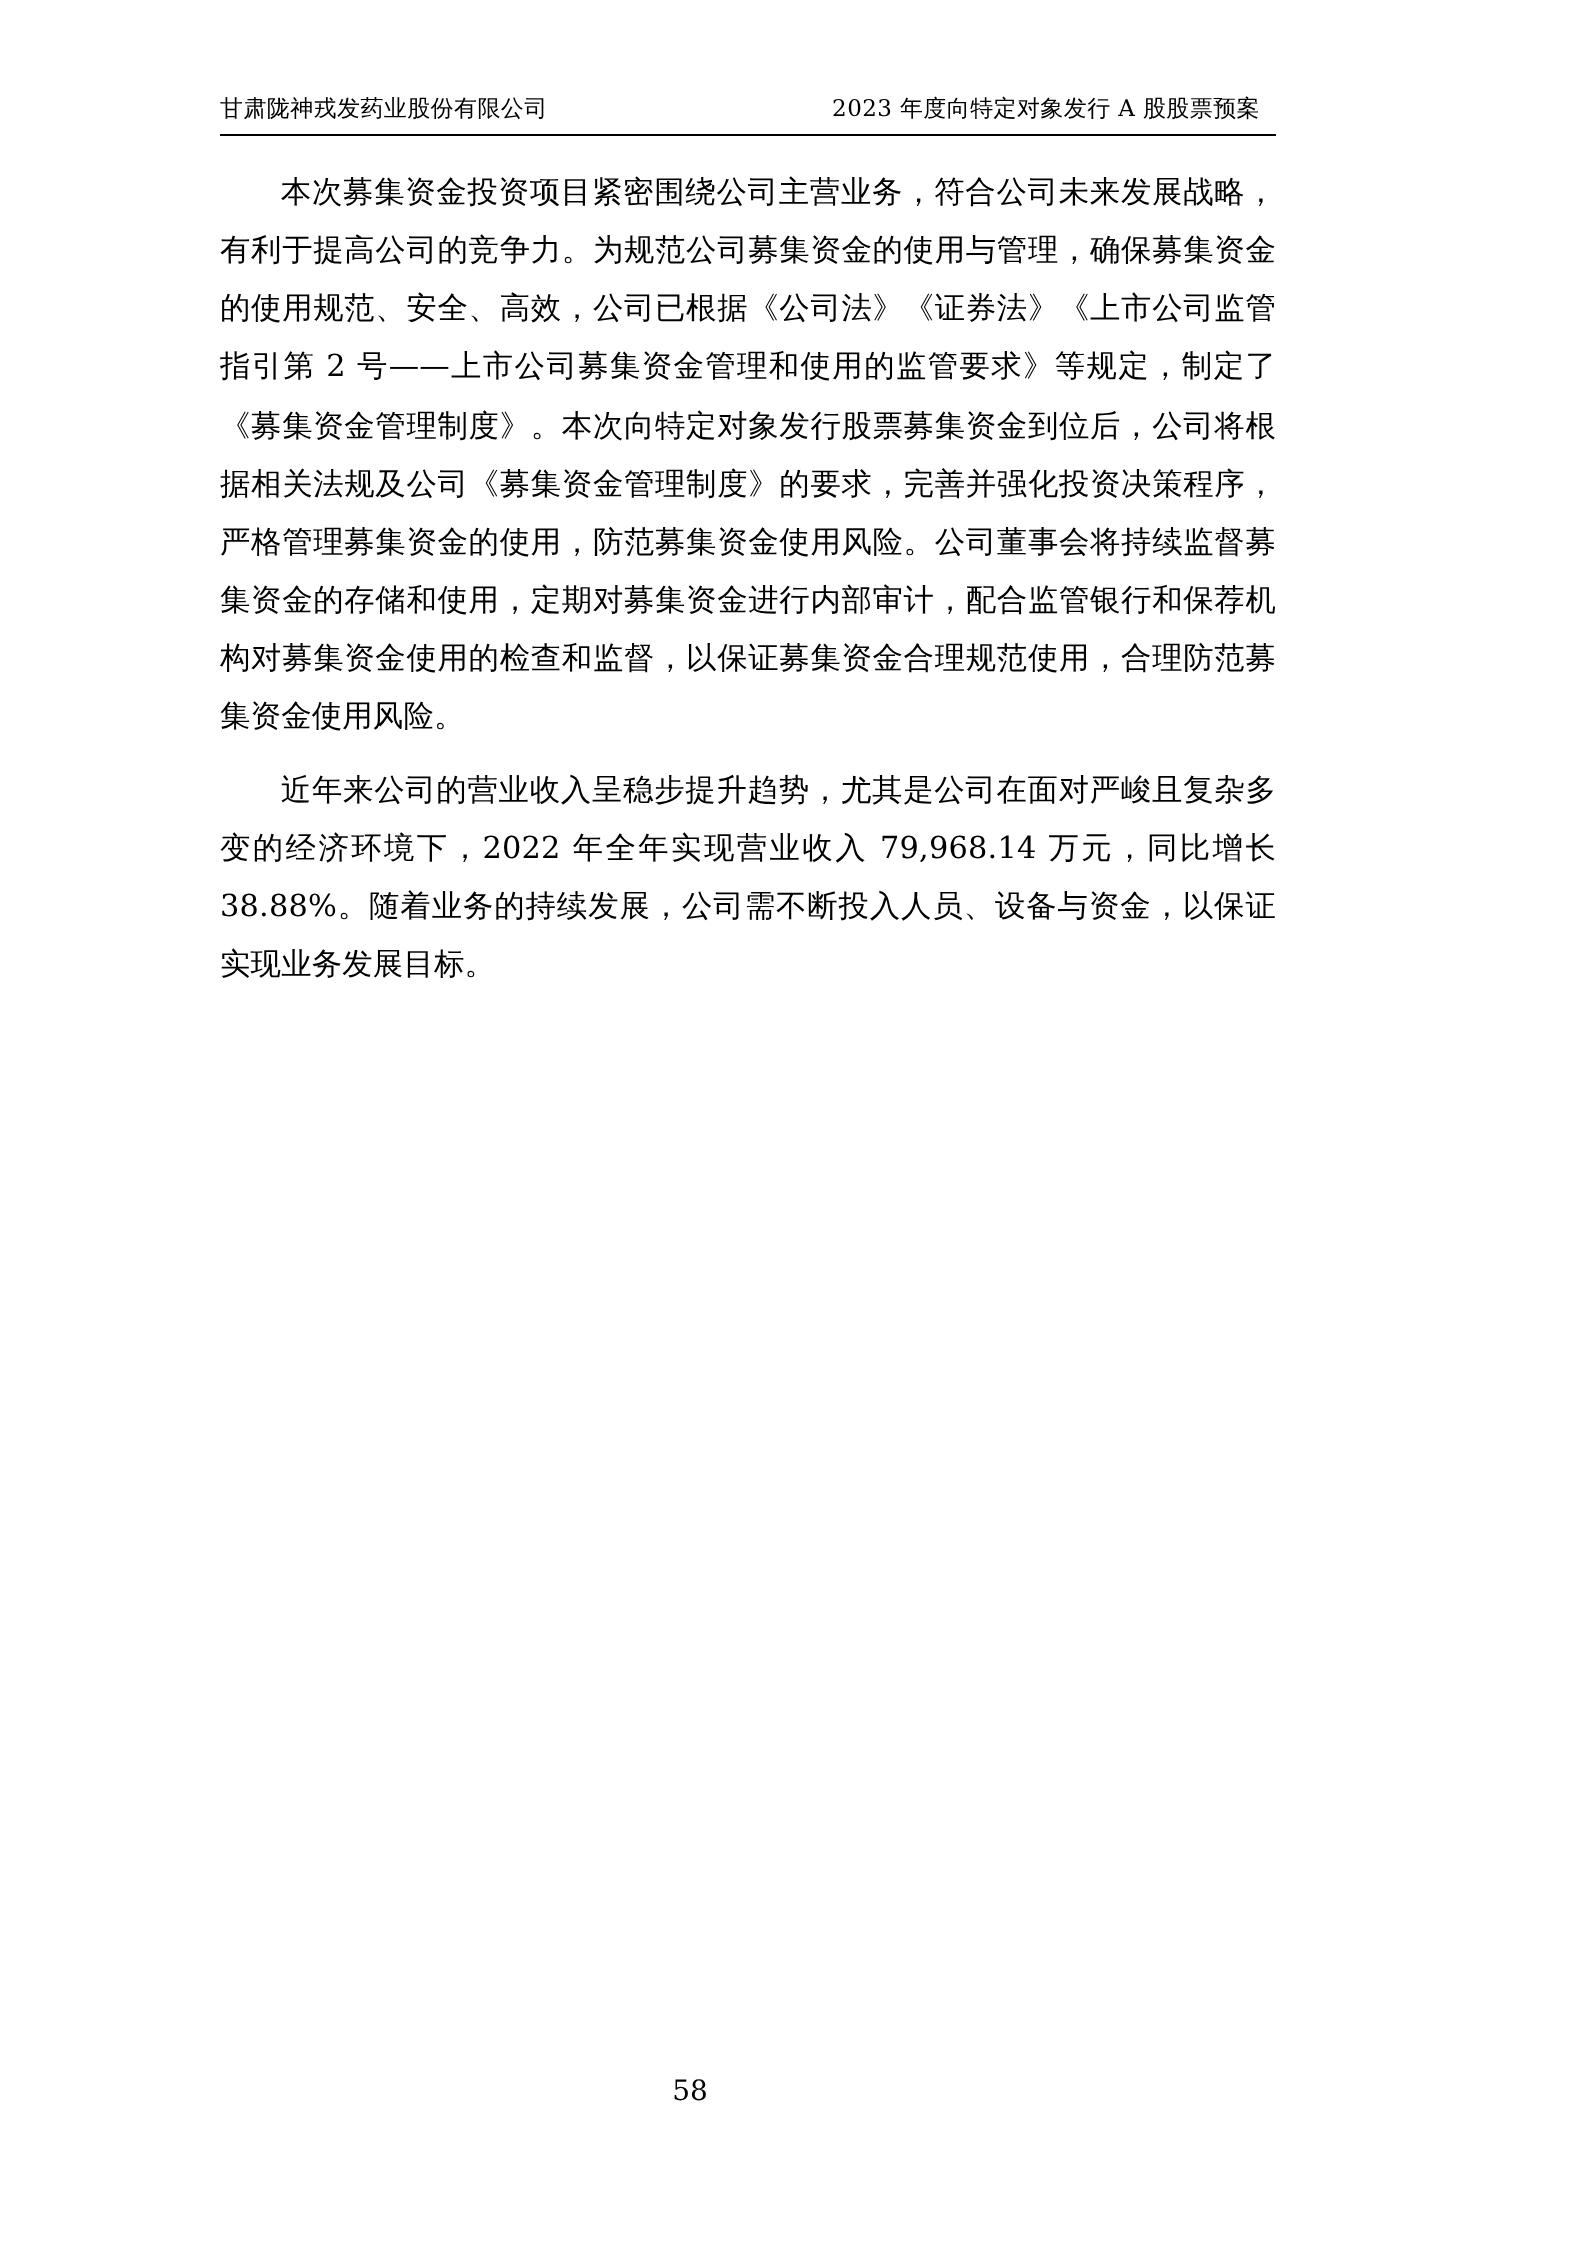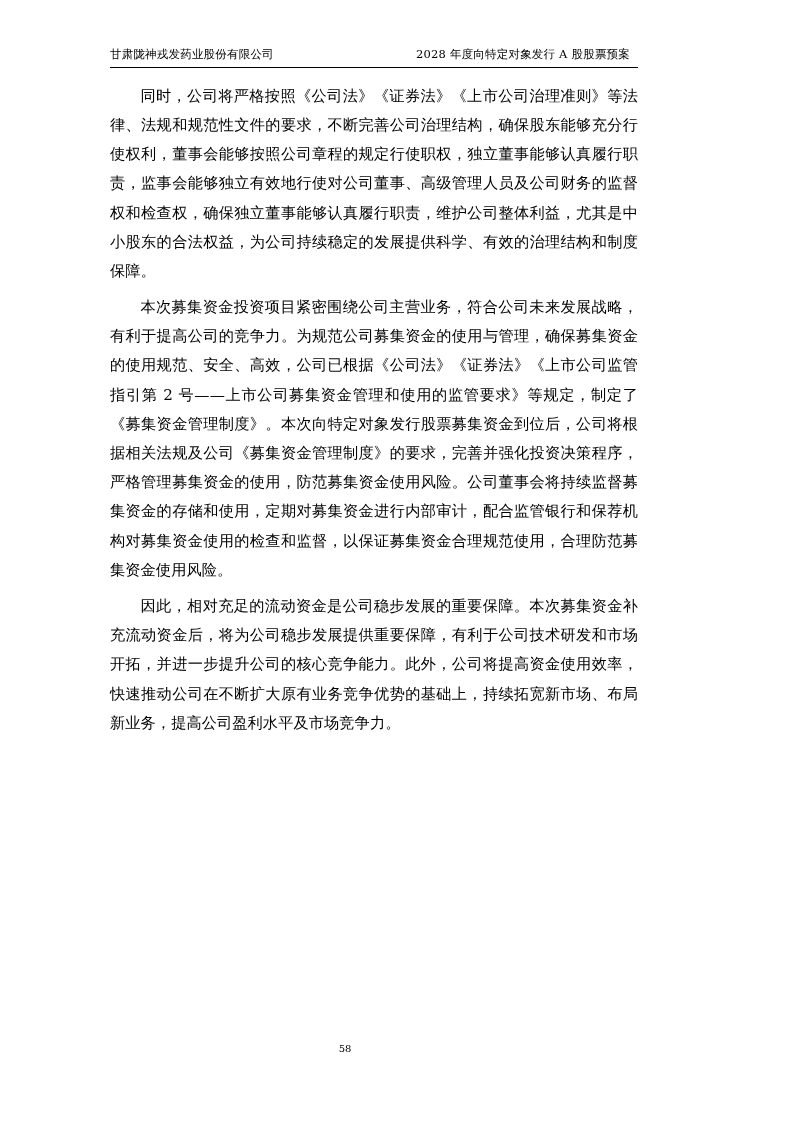--- a/index.html
+++ b/index.html
@@ -67,35 +67,34 @@
   h3.subhead + p.para {
     margin-top: 4px;
     text-decoration: underline;
   }
   .footer {
     position: absolute;
     left: 0;
     right: 0;
     bottom: 68px;
     text-align: center;
-    font-size: 10px;
+    font-size: 14px;
     font-family: "DejaVu Serif", "Liberation Serif", serif;
   }
 </style>
 </head>
 <body>
 
 <div class="page">
 
   <div class="header">
     <span class="hdr-left">甘肃陇神戎发药业股份有限公司</span>
-    <span class="hdr-right">2028 年度向特定对象发行 A 股股票预案</span>
+    <span class="hdr-right">2023 年度向特定对象发行 A 股股票预案</span>
   </div>
 
   <div class="body-content">
-    <p class="para">同时，公司将严格按照《公司法》《证券法》《上市公司治理准则》等法律、法规和规范性文件的要求，不断完善公司治理结构，确保股东能够充分行使权利，董事会能够按照公司章程的规定行使职权，独立董事能够认真履行职责，监事会能够独立有效地行使对公司董事、高级管理人员及公司财务的监督权和检查权，确保独立董事能够认真履行职责，维护公司整体利益，尤其是中小股东的合法权益，为公司持续稳定的发展提供科学、有效的治理结构和制度保障。</p>
     <p class="para">本次募集资金投资项目紧密围绕公司主营业务，符合公司未来发展战略，有利于提高公司的竞争力。为规范公司募集资金的使用与管理，确保募集资金的使用规范、安全、高效，公司已根据《公司法》《证券法》《上市公司监管指引第 2 号——上市公司募集资金管理和使用的监管要求》等规定，制定了《募集资金管理制度》。本次向特定对象发行股票募集资金到位后，公司将根据相关法规及公司《募集资金管理制度》的要求，完善并强化投资决策程序，严格管理募集资金的使用，防范募集资金使用风险。公司董事会将持续监督募集资金的存储和使用，定期对募集资金进行内部审计，配合监管银行和保荐机构对募集资金使用的检查和监督，以保证募集资金合理规范使用，合理防范募集资金使用风险。</p>
-    <p class="para">因此，相对充足的流动资金是公司稳步发展的重要保障。本次募集资金补充流动资金后，将为公司稳步发展提供重要保障，有利于公司技术研发和市场开拓，并进一步提升公司的核心竞争能力。此外，公司将提高资金使用效率，快速推动公司在不断扩大原有业务竞争优势的基础上，持续拓宽新市场、布局新业务，提高公司盈利水平及市场竞争力。</p>
+    <p class="para">近年来公司的营业收入呈稳步提升趋势，尤其是公司在面对严峻且复杂多变的经济环境下，2022 年全年实现营业收入 79,968.14 万元，同比增长 38.88%。随着业务的持续发展，公司需不断投入人员、设备与资金，以保证实现业务发展目标。</p>
   </div>
 
   <div class="footer">58</div>
 
 </div>
 
 </body></html>

